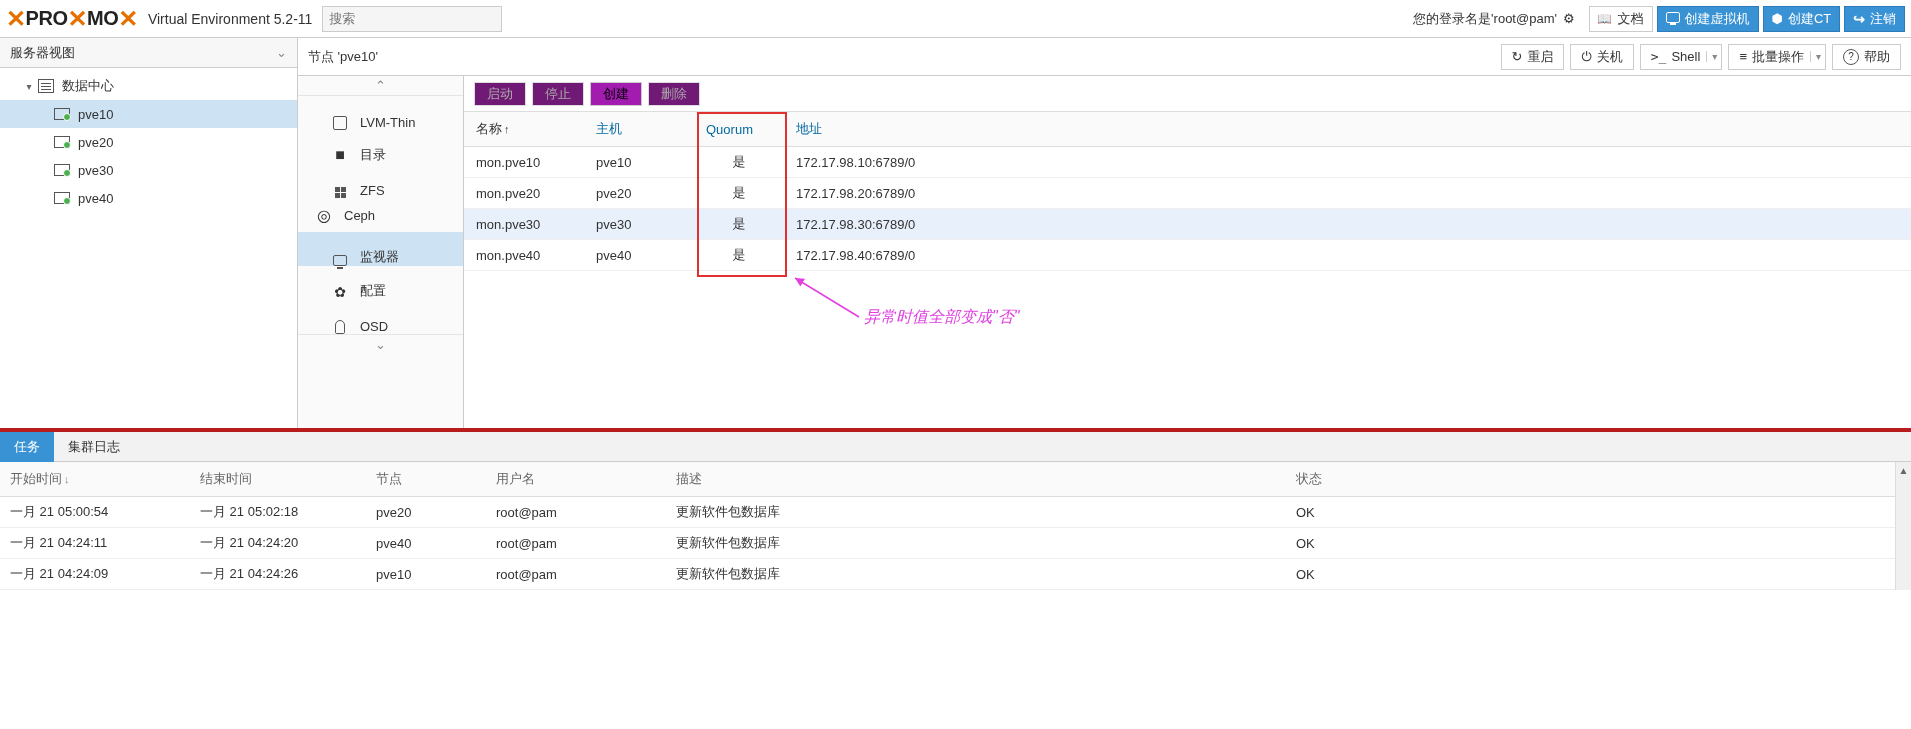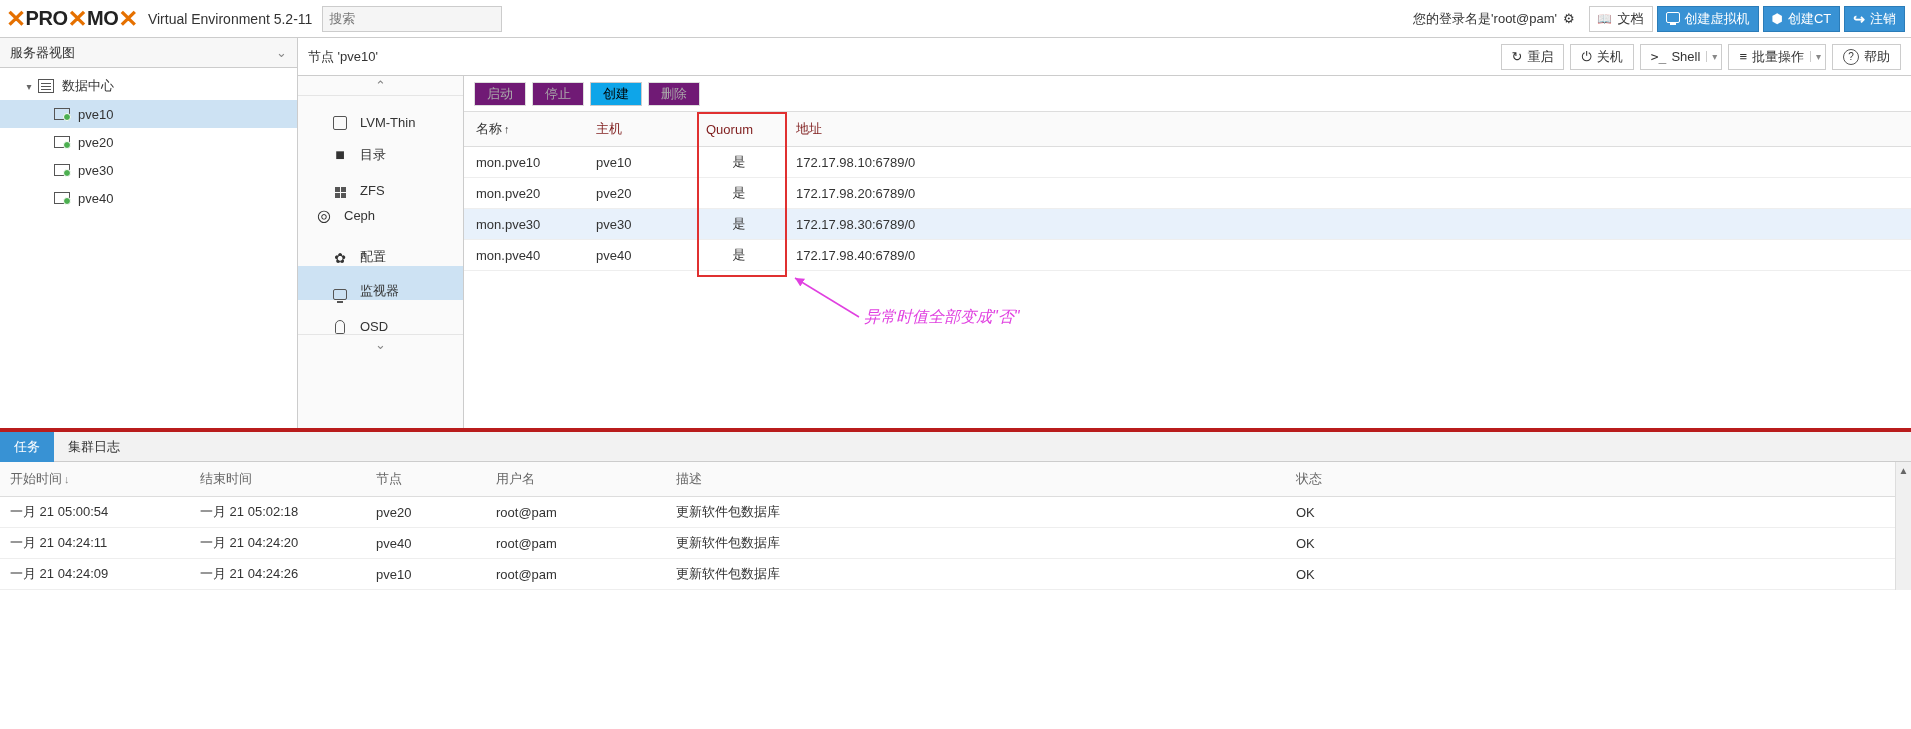--- a/index.html
+++ b/index.html
@@ -70,25 +70,25 @@
   .zfs-ic { display:grid; grid-template-columns:repeat(2,5px); grid-template-rows:repeat(2,5px); gap:1px; }
   .zfs-ic span { background:#555; }
   .ceph-ic::before { content:"◎"; font-size:16px; }
   .cfg-ic::before { content:"✿"; }
   .mon-ic { width:14px; height:11px; border:1.5px solid #555; border-radius:2px; position:relative; }
   .mon-ic::after { content:""; position:absolute; bottom:-4px; left:3px; width:6px; height:2px; background:#555; }
   .osd-ic { width:10px; height:14px; border:1.5px solid #555; border-radius:6px 6px 2px 2px; }
   
   .monitor-panel { flex:1; display:flex; flex-direction:column; }
   .mon-btnbar { height: 36px; display:flex; align-items:center; padding: 0 10px; border-bottom:1px solid #ddd; }
-  .mon-btn { height:24px; padding:0 12px; border:1px solid #ccc; background:#0ea5e9; margin-right:6px; cursor:pointer; font-size:13px; }
+  .mon-btn { height:24px; padding:0 12px; border:1px solid #ccc; background:#a21caf; margin-right:6px; cursor:pointer; font-size:13px; }
   .mon-btn.disabled { color:#aaa; border-color:#ddd; cursor:default; background:#701a75; }
   
   .mon-table { width:100%; border-collapse:collapse; }
-  .mon-table th { text-align:left; font-weight:normal; color:#7f1d1d; padding:8px 12px; border-bottom:1px solid #ddd; background:#fafafa; font-size:13px; }
+  .mon-table th { text-align:left; font-weight:normal; color:#0369a1; padding:8px 12px; border-bottom:1px solid #ddd; background:#fafafa; font-size:13px; }
   .mon-table th.sorted { color:#333; }
   .mon-table th .sort-arrow { font-size:11px; margin-left:2px; }
   .mon-table td { padding:6px 12px; border-bottom:1px solid #eee; }
   .mon-table tr.selected td { background:#e8f1fb; }
   
   .annotation-arrow { position:absolute; color:#e040e0; font-size:16px; font-style:italic; }
   
   .monitor-wrap { position:relative; flex:1; }
   
   
@@ -246,29 +246,29 @@
                 <span></span>
                 <span></span>
               </span>
             </span>
           <span>ZFS</span>
         </div>
         <div class="nav-item">
           <span class="nav-ic ceph-ic"></span>
           <span>Ceph</span>
         </div>
-        <div class="nav-item sub">
-          <span class="nav-ic cfg-ic"></span>
-          <span>配置</span>
-        </div>
         <div class="nav-item sub selected">
           <span class="nav-ic">
               <span class="mon-ic"></span>
             </span>
           <span>监视器</span>
+        </div>
+        <div class="nav-item sub">
+          <span class="nav-ic cfg-ic"></span>
+          <span>配置</span>
         </div>
         <div class="nav-item sub">
           <span class="nav-ic">
               <span class="osd-ic"></span>
             </span>
           <span>OSD</span>
         </div>
         <div class="nav-scroll-down">⌄</div>
       </div>
 

